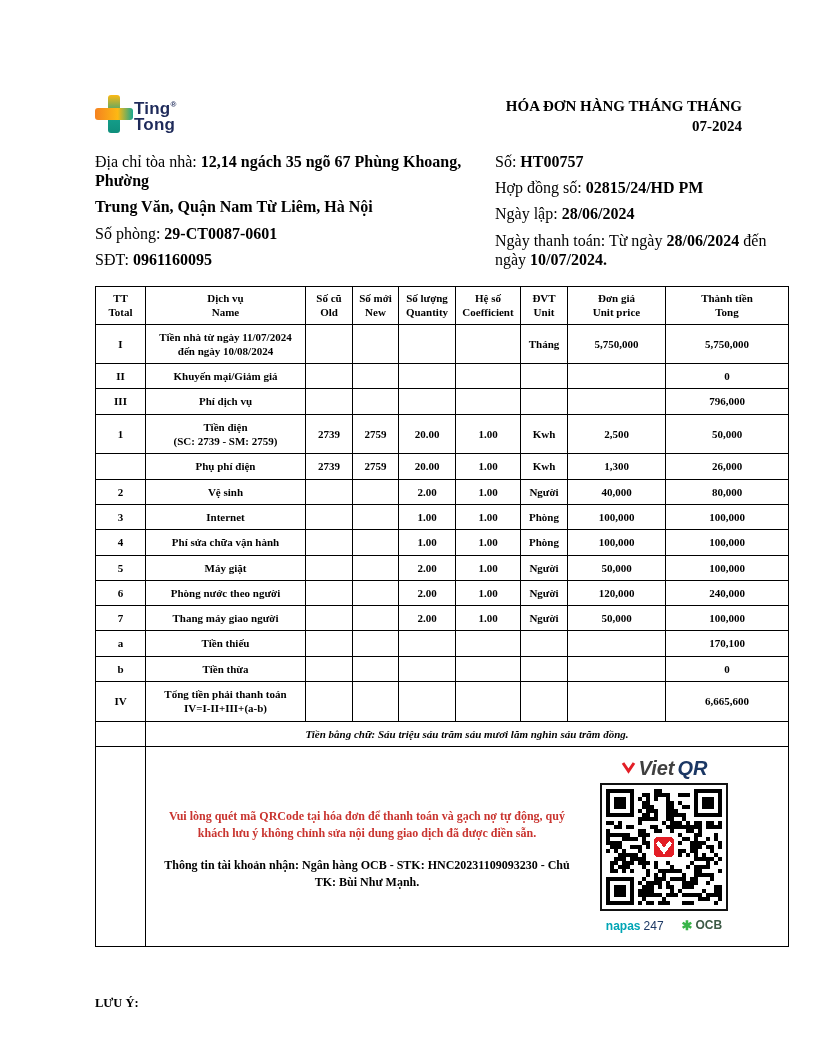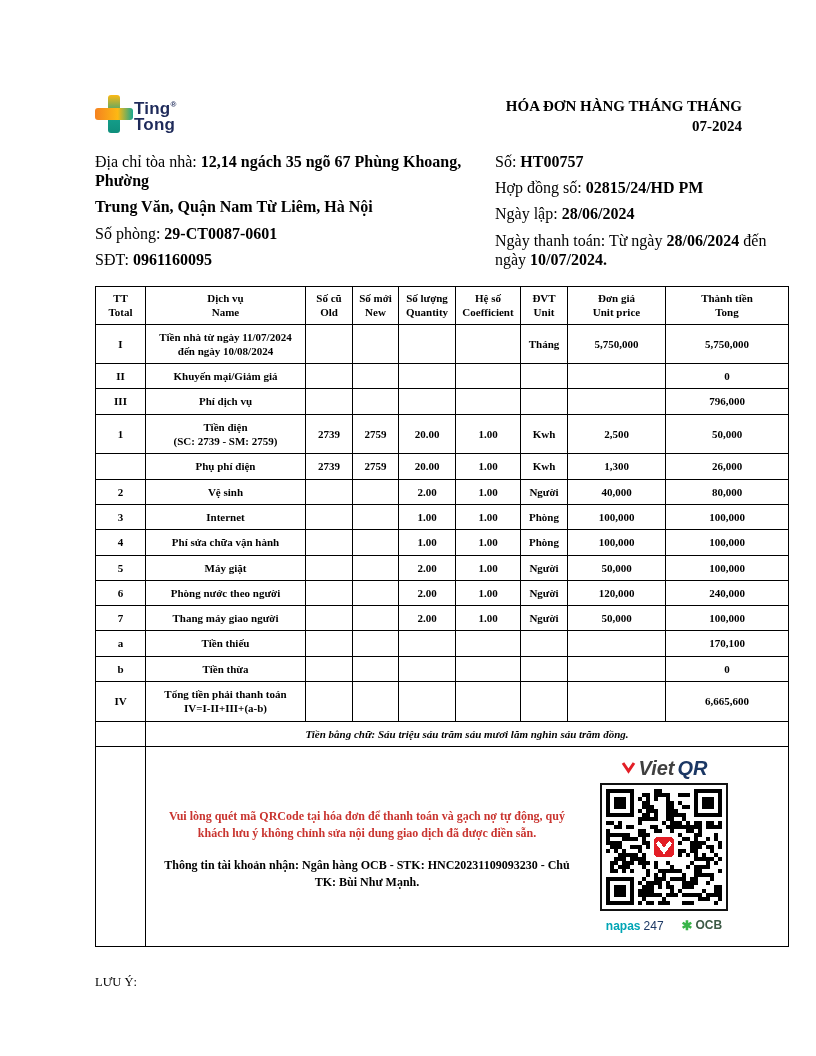--- a/index.html
+++ b/index.html
@@ -43,21 +43,21 @@
   .vq-qr{color:#1b3764}
   .qr-frame{border:2px solid #111;padding:4px;background:#fff;margin-top:5px}
   .qr-svg{display:block;width:116px;height:116px}
   .pay-logos{display:flex;align-items:flex-end;gap:18px;margin-top:8px;font-family:"Liberation Sans",sans-serif;font-weight:bold;font-size:12px;line-height:1}
   .napas-name{color:#00a5b5}
   .napas-247{color:#1b3764;margin-left:3px;font-weight:normal}
   .ocb{display:flex;align-items:center}
   .ocb-icon{color:#39b54a;margin-right:3px;font-size:13px;font-style:normal}
   .ocb-text{color:#3c5a45}
 
-  .footer-note{margin-top:28px;font-weight:normal;font-size:12.5px}
+  .footer-note{margin-top:49px;font-weight:bold;font-size:12.5px}
 </style>
 </head>
 <body>
 
 <div class="page">
   <div class="content">
 
     <div class="header">
       <div class="logo">
         <div class="logo-icon">

